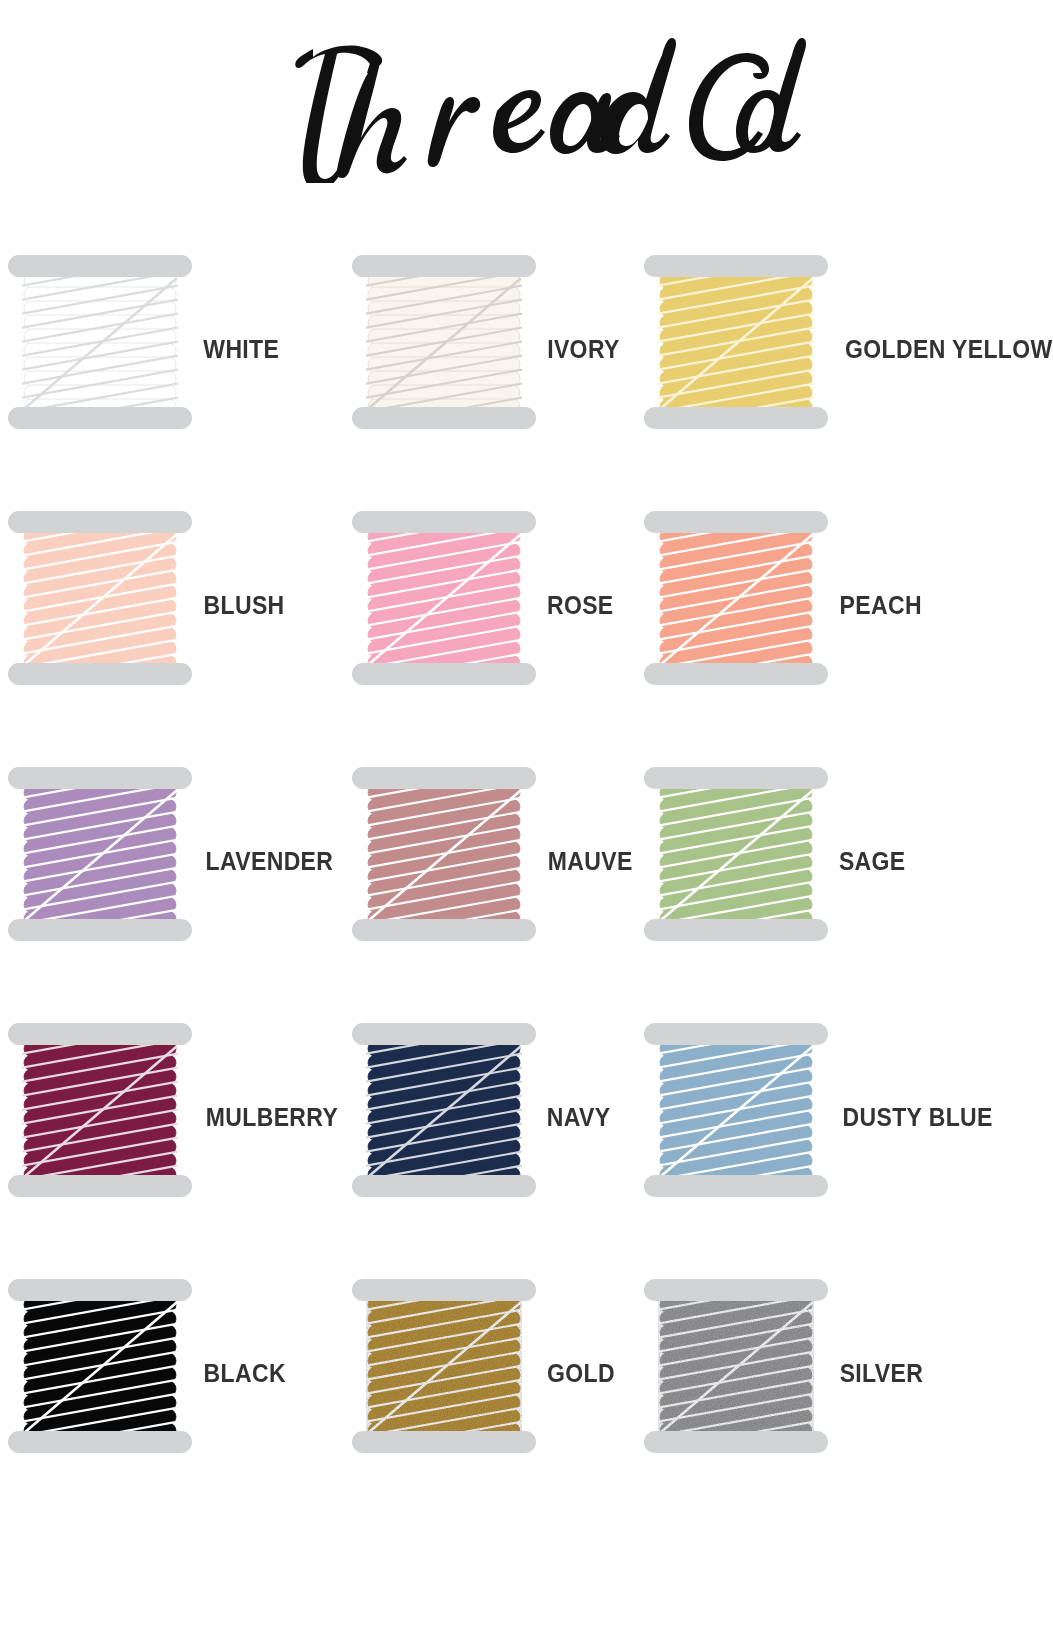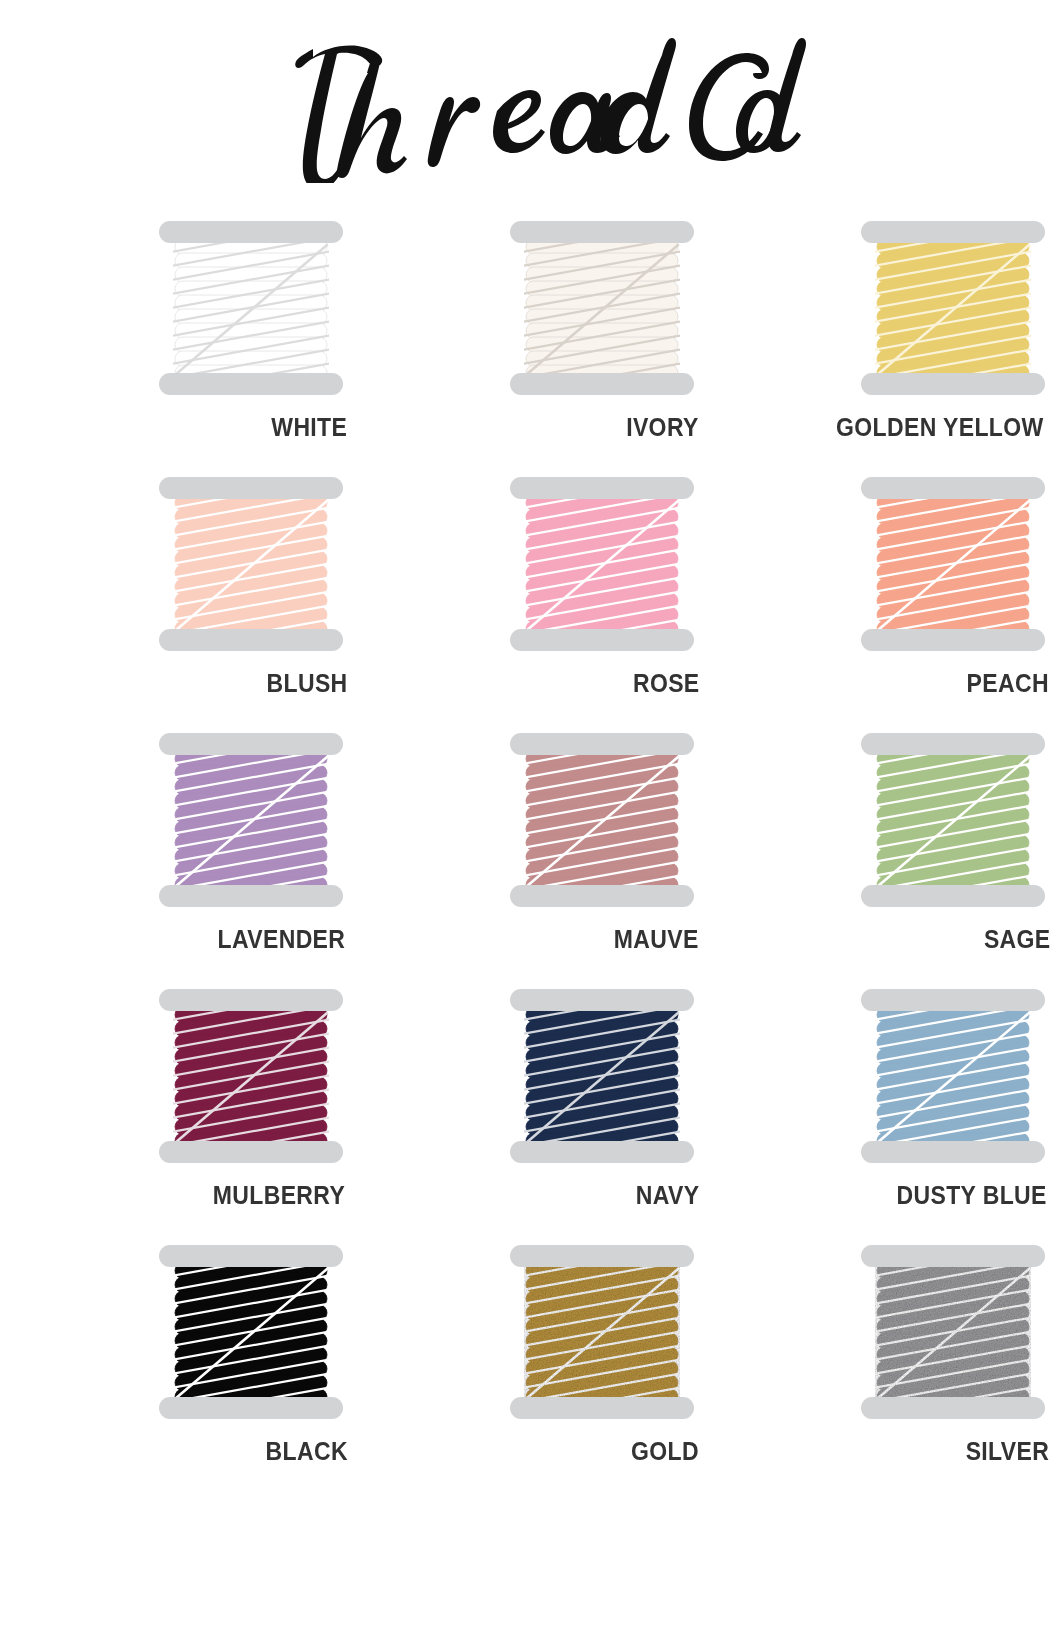--- a/index.html
+++ b/index.html
@@ -37,22 +37,22 @@
     box-sizing: border-box;
     display: grid;
     grid-template-columns: repeat(3, 1fr);
     grid-auto-rows: 256px;
     justify-items: center;
   }
   .cell {
     width: 100%;
     height: 256px;
     display: flex;
-    flex-direction: column;
-    align-items: flex-end;
+    flex-direction: row;
+    align-items: center;
     justify-content: flex-start;
   }
 
   
   .spool {
     width: 200px;
     height: 188px;
     position: relative;
   }
   .spool svg { display: block; width: 200px; height: 188px; }

